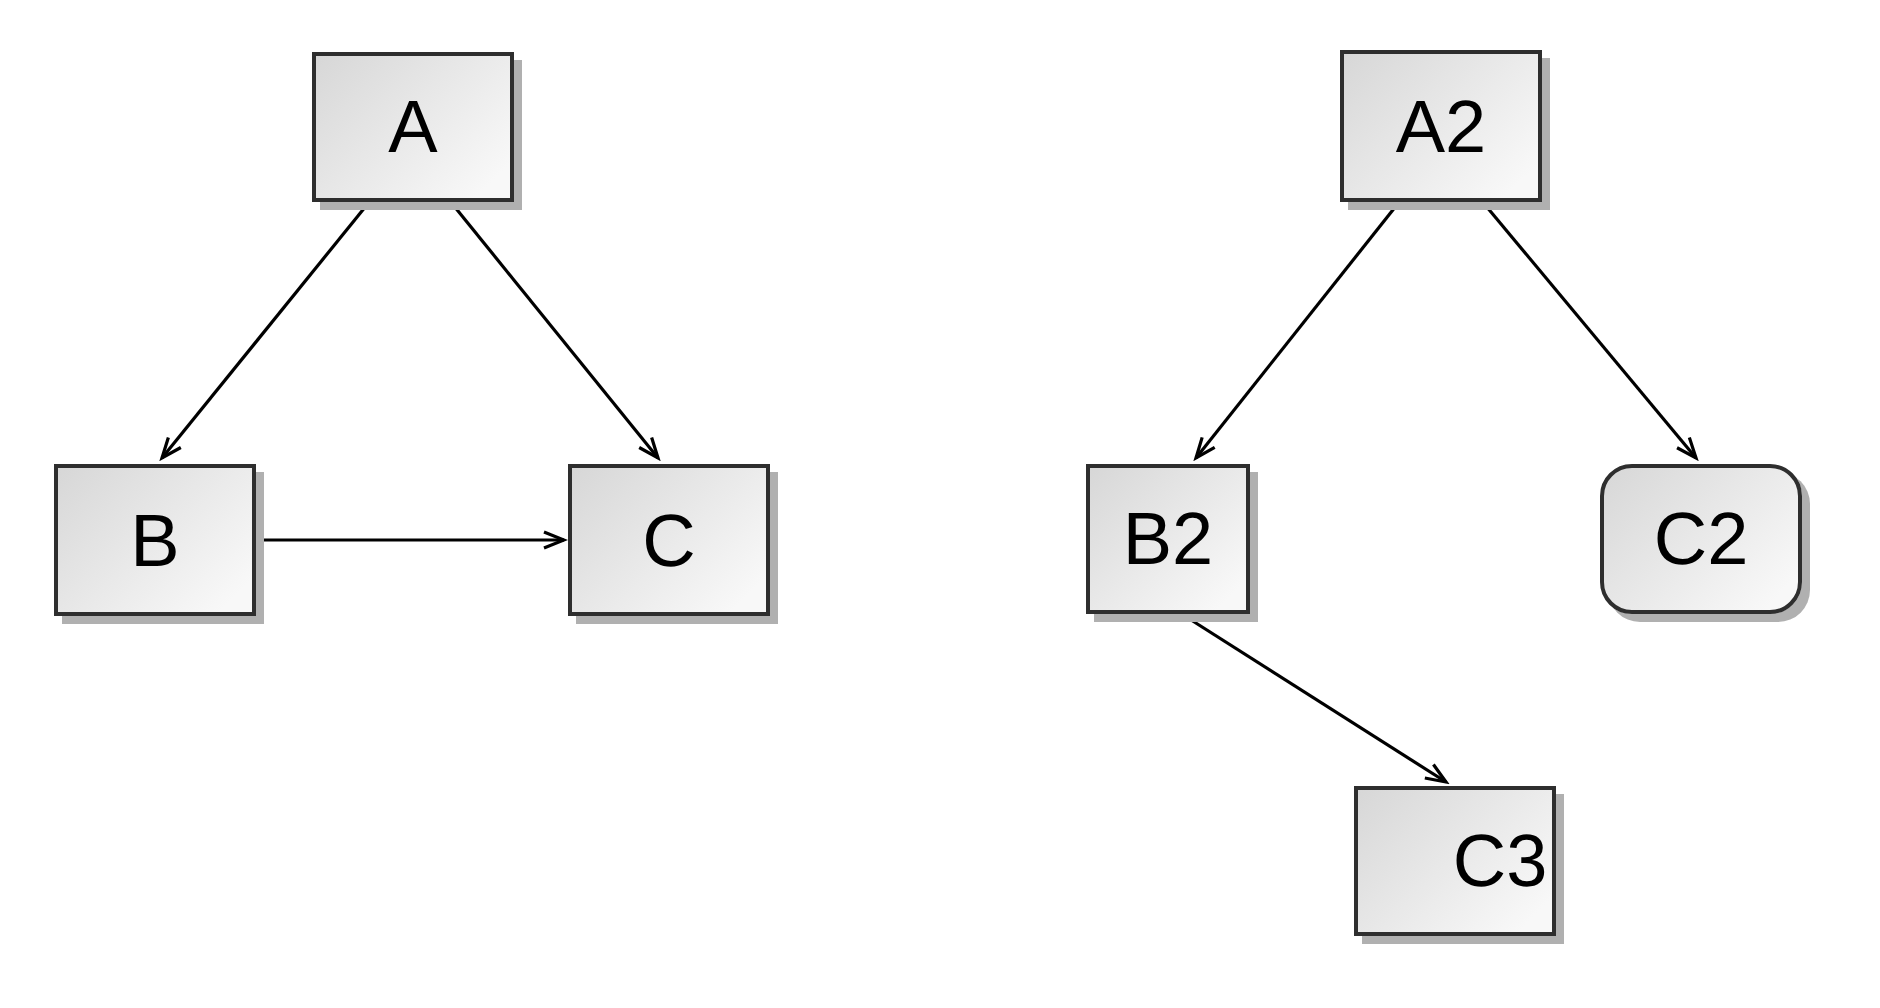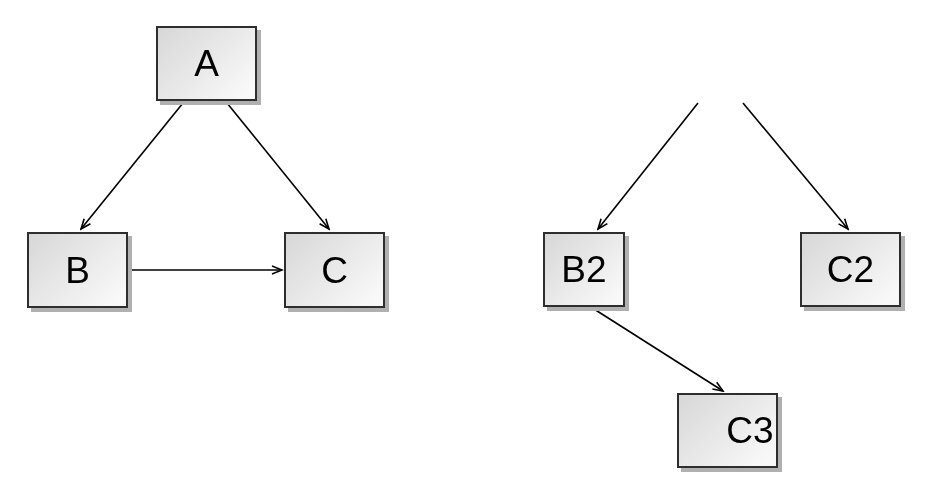--- a/index.html
+++ b/index.html
@@ -60,22 +60,25 @@
     </svg>
 <div class="node" style="left: 156px; top: 26px; width: 101px; height: 75px;">
       <span class="node-label">A</span>
     </div>
     <div class="node" style="left: 27px; top: 232px; width: 101px; height: 76px;">
       <span class="node-label">B</span>
     </div>
     <div class="node" style="left: 284px; top: 232px; width: 101px; height: 76px;">
       <span class="node-label">C</span>
     </div>
+    <div class="node" style="left: 670px; top: 25px; width: 101px; height: 76px;">
+      <span class="node-label">A2</span>
+    </div>
     <div class="node" style="left: 543px; top: 232px; width: 82px; height: 75px;">
       <span class="node-label">B2</span>
     </div>
-    <div class="node" style="left: 800px; top: 232px; width: 101px; height: 75px;">
+    <div class="node" style="left: 800px; top: 232px; width: 101px; height: 75px; border-radius: 16px;">
       <span class="node-label">C2</span>
     </div>
     <div class="node" style="left: 677px; top: 393px; width: 101px; height: 75px; padding-left: 45px;">
       <span class="node-label">C3</span>
     </div>
   </div>
 
 </body></html>

